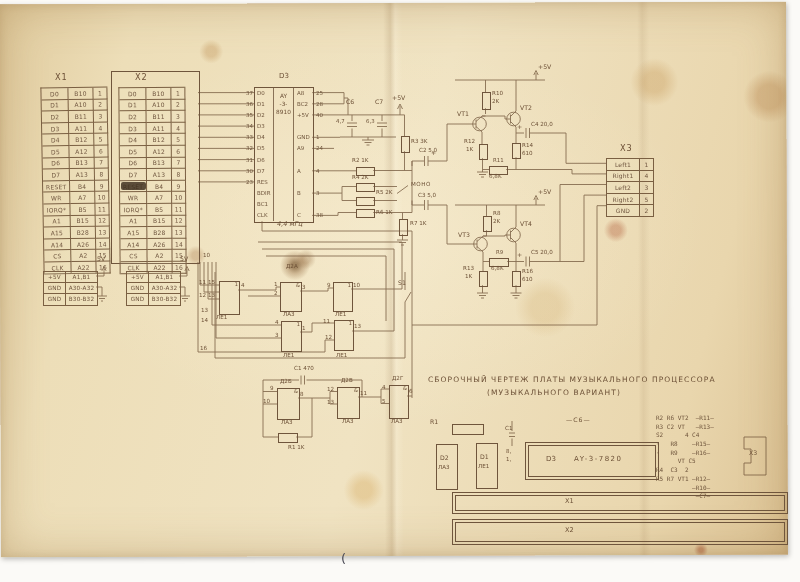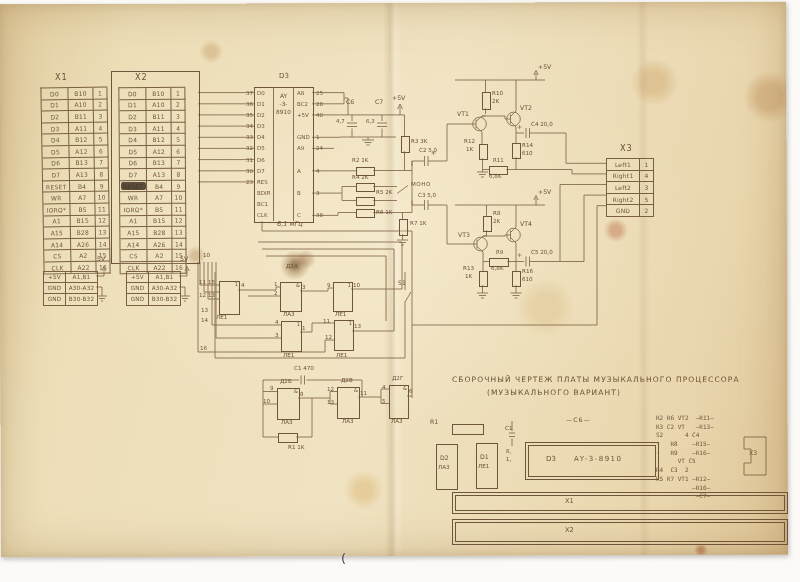--- a/index.html
+++ b/index.html
@@ -406,21 +406,21 @@
     </div>
       <div class="prow">
       <span class="plbl2"></span>
       <span class="pnum2"></span>
     </div>
       <div class="prow">
       <span class="plbl2">C</span>
       <span class="pnum2">38</span>
     </div>
     </div>
-  <div class="lab f65" style="left:277px;top:221px;font-style:italic;">6,1 мГц</div>
+  <div class="lab f65" style="left:277px;top:221px;font-style:italic;">4,4 мГц</div>
 
   <div class="lab f6" style="left:346px;top:99px;">C6</div>
   <div class="lab f6" style="left:375px;top:99px;">C7</div>
   <div class="lab f6" style="left:392px;top:95px;">+5V</div>
   <div class="lab f5" style="left:336px;top:119px;">4,7</div>
   <div class="lab f5" style="left:366px;top:119px;">6,3</div>
   <div class="res" style="left:356px;top:167px;width:17px;height:7px;"></div>
   <div class="res" style="left:356px;top:183px;width:17px;height:7px;"></div>
   <div class="res" style="left:356px;top:197px;width:17px;height:7px;"></div>
   <div class="res" style="left:356px;top:209px;width:17px;height:7px;"></div>
@@ -599,42 +599,42 @@
       <span class="gsym">&amp;</span>
     </div>
   <div class="lab f55" style="left:382px;top:385px;">4</div>
   <div class="lab f55" style="left:382px;top:399px;">5</div>
   <div class="lab f55" style="left:409px;top:389px;">6</div>
   <div class="lab f55" style="left:391px;top:419px;">ЛА3</div>
 
   <div class="res" style="left:278px;top:433px;width:18px;height:8px;"></div>
   <div class="lab f55" style="left:288px;top:445px;">R1 1K</div>
 
-  <div class="lab f75" style="left:452px;top:376px;text-align:center;">СБОРОЧНЫЙ ЧЕРТЕЖ ПЛАТЫ МУЗЫКАЛЬНОГО ПРОЦЕССОРА</div>
+  <div class="lab f75" style="left:428px;top:376px;text-align:center;">СБОРОЧНЫЙ ЧЕРТЕЖ ПЛАТЫ МУЗЫКАЛЬНОГО ПРОЦЕССОРА</div>
   <div class="lab f75" style="left:487px;top:389px;">(МУЗЫКАЛЬНОГО ВАРИАНТ)</div>
 
   <div class="lab f6" style="left:430px;top:419px;">R1</div>
   <div class="brect" style="left:452px;top:424px;width:30px;height:9px;"></div>
   <div class="lab f55" style="left:505px;top:426px;">C1</div>
   <div class="lab f5" style="left:506px;top:449px;">8,</div>
   <div class="lab f5" style="left:506px;top:457px;">1,</div>
   <div class="lab f6" style="left:566px;top:417px;letter-spacing:1px;">—C6—</div>
 
   <div class="brect" style="left:436px;top:444px;width:20px;height:44px;">
     <div class="lab f6" style="left:3px;top:10px;">D2</div>
     <div class="lab f55" style="left:1px;top:20px;">ЛА3</div>
   </div>
   <div class="brect" style="left:476px;top:443px;width:20px;height:44px;">
     <div class="lab f6" style="left:3px;top:10px;">D1</div>
     <div class="lab f55" style="left:1px;top:20px;">ЛЕ1</div>
   </div>
   <div class="brect" style="left:525px;top:442px;width:132px;height:36px;">
     <div class="brin"></div>
     <div class="lab f7" style="left:20px;top:13px;">D3</div>
-    <div class="lab f7" style="left:48px;top:13px;letter-spacing:1.5px;">AY-3-8910</div>
+    <div class="lab f7" style="left:48px;top:13px;letter-spacing:1.5px;">AY-3-7820</div>
   </div>
 
   <div class="brect" style="left:452px;top:492px;width:334px;height:20px;">
     <div class="brin"></div>
     <div class="lab f65" style="left:112px;top:5px;">X1</div>
   </div>
   <div class="brect" style="left:452px;top:519px;width:334px;height:24px;">
     <div class="brin"></div>
     <div class="lab f65" style="left:112px;top:7px;">X2</div>
   </div>

